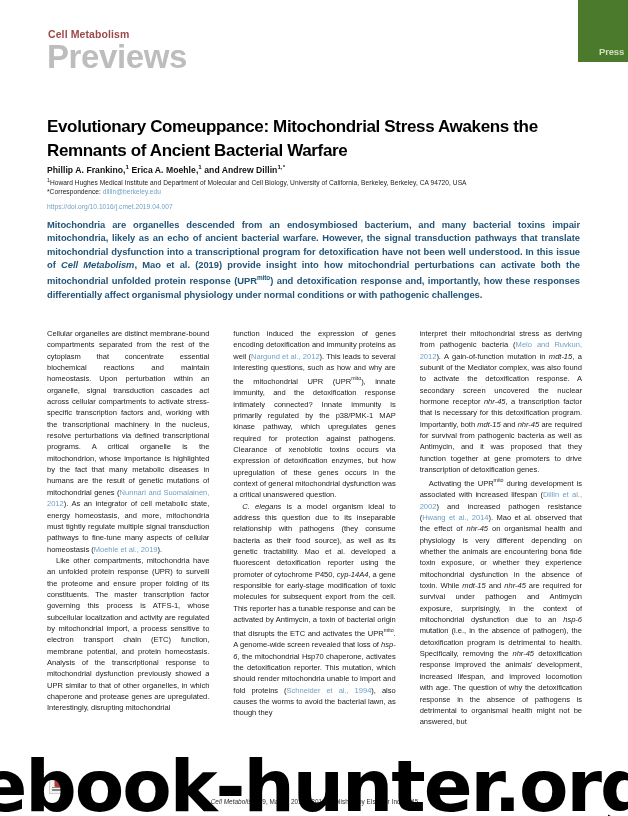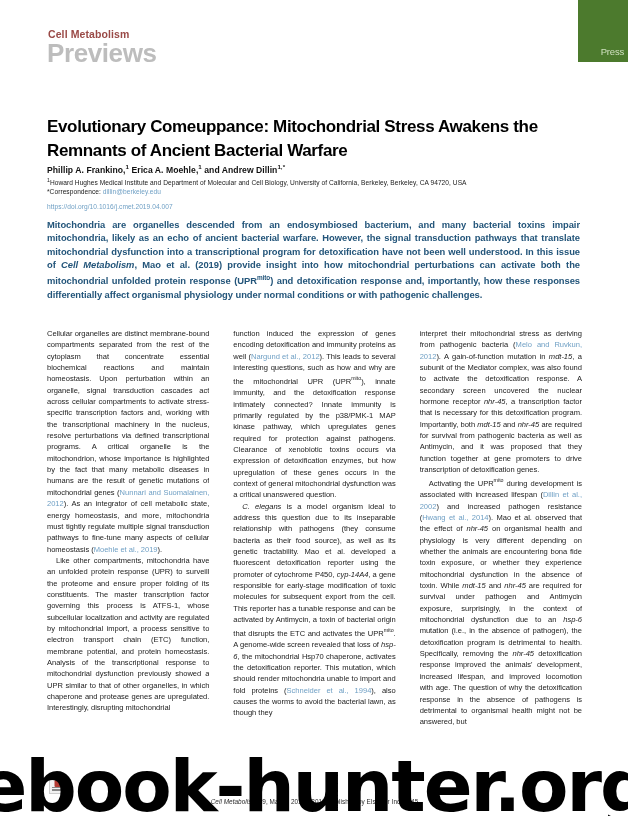--- a/index.html
+++ b/index.html
@@ -30,21 +30,21 @@
     font-size: 10.5px;
     font-weight: bold;
     letter-spacing: 0.1px;
     color: #9a4a47;
     white-space: nowrap;
   }
   .section-name {
     position: absolute;
     left: 47px;
     top: 38px;
-    font-size: 26px;
+    font-size: 33px;
     font-weight: bold;
     letter-spacing: -0.4px;
     color: #bdbdbd;
     white-space: nowrap;
   }
   .cellpress-box {
     position: absolute;
     right: 0;
     top: 0;
     width: 50px;
@@ -54,21 +54,21 @@
   .cellpress-logo {
     position: absolute;
     right: 4px;
     bottom: 5px;
     font-size: 9.5px;
     font-weight: bold;
     letter-spacing: -0.2px;
     white-space: nowrap;
   }
   .cellpress-logo .cp-cell { color: #ffffff; text-align: center; }
-  .cellpress-logo .cp-press { color: #cfe0bf; font-weight: normal; margin-left: 38px; }
+  .cellpress-logo .cp-press { color: #cfe0bf; font-weight: bold; margin-left: 38px; }
 
   
   .article-title {
     position: absolute;
     left: 47px;
     top: 104px;
     width: 530px;
     font-size: 17px;
     line-height: 24px;
     font-weight: bold;

